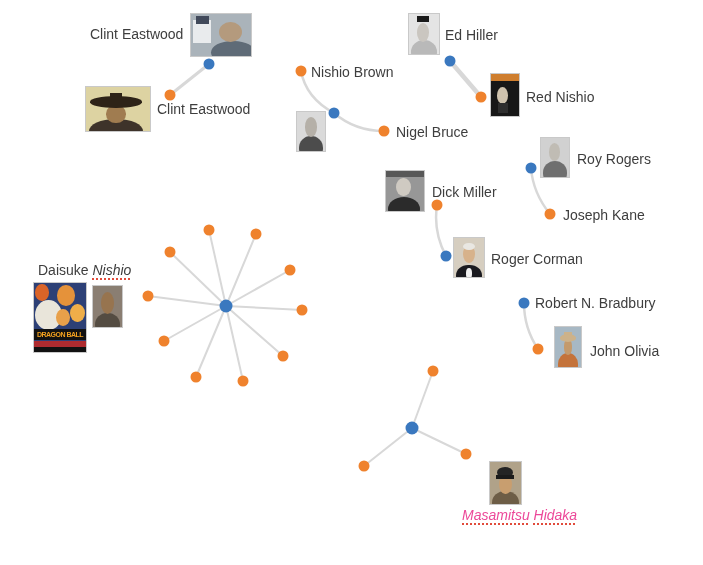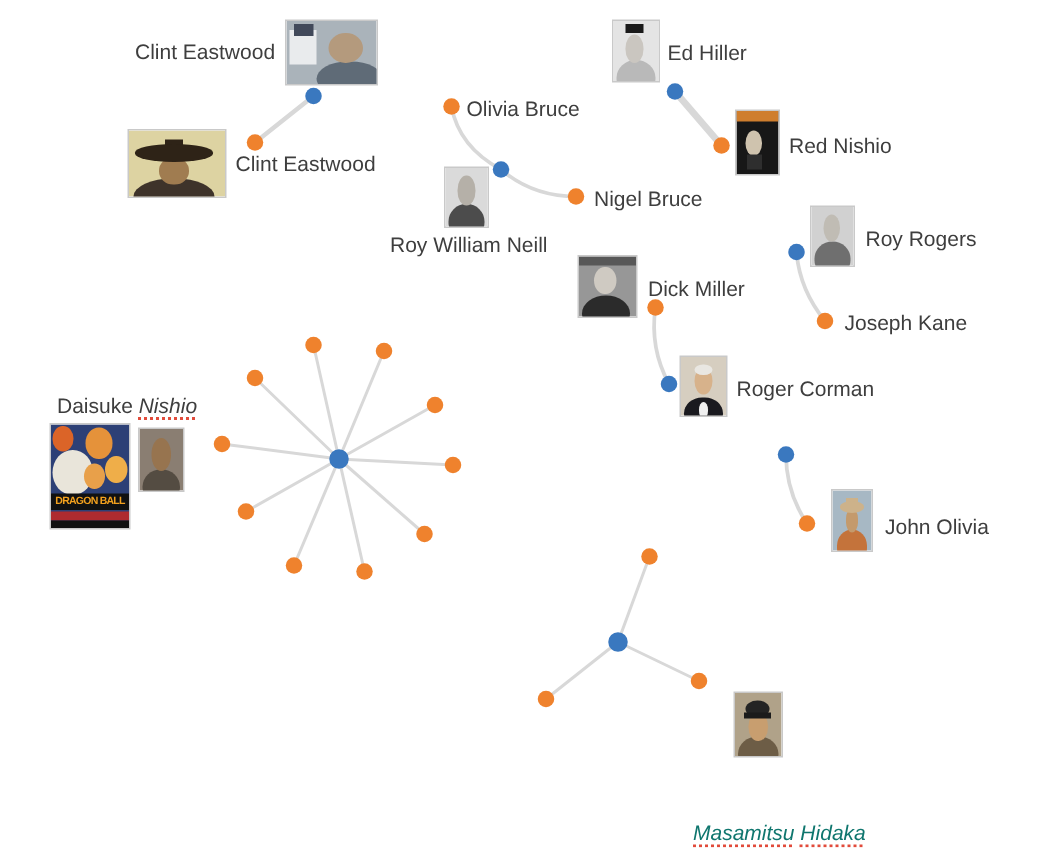--- a/index.html
+++ b/index.html
@@ -150,26 +150,26 @@
       <div class="node" style="left: 196px; top: 377px; width: 11px; height: 11px; background: rgb(239, 130, 45);"></div>
       <div class="node" style="left: 243px; top: 381px; width: 11px; height: 11px; background: rgb(239, 130, 45);"></div>
       <div class="node" style="left: 412px; top: 428px; width: 13px; height: 13px; background: rgb(58, 120, 191);"></div>
       <div class="node" style="left: 433px; top: 371px; width: 11px; height: 11px; background: rgb(239, 130, 45);"></div>
       <div class="node" style="left: 466px; top: 454px; width: 11px; height: 11px; background: rgb(239, 130, 45);"></div>
       <div class="node" style="left: 364px; top: 466px; width: 11px; height: 11px; background: rgb(239, 130, 45);"></div>
     </div>
   <div id="label-layer">
       <div class="label" style="left: 90px; top: 26px; color: rgb(62, 62, 62);"><span>Clint Eastwood</span></div>
       <div class="label" style="left: 157px; top: 101px; color: rgb(62, 62, 62);"><span>Clint Eastwood</span></div>
-      <div class="label" style="left: 311px; top: 64px; color: rgb(62, 62, 62);"><span>Olivia Bruce</span></div>
-      <div class="label" style="left: 260px; top: 155px; color: rgb(62, 62, 62);"><span>Roy William Neill</span></div>
+      <div class="label" style="left: 311px; top: 64px; color: rgb(62, 62, 62);"><span>Nishio Brown</span></div>
       <div class="label" style="left: 396px; top: 124px; color: rgb(62, 62, 62);"><span>Nigel Bruce</span></div>
       <div class="label" style="left: 445px; top: 27px; color: rgb(62, 62, 62);"><span>Ed Hiller</span></div>
       <div class="label" style="left: 526px; top: 89px; color: rgb(62, 62, 62);"><span>Red Nishio</span></div>
       <div class="label" style="left: 577px; top: 151px; color: rgb(62, 62, 62);"><span>Roy Rogers</span></div>
       <div class="label" style="left: 563px; top: 207px; color: rgb(62, 62, 62);"><span>Joseph Kane</span></div>
       <div class="label" style="left: 432px; top: 184px; color: rgb(62, 62, 62);"><span>Dick Miller</span></div>
       <div class="label" style="left: 491px; top: 251px; color: rgb(62, 62, 62);"><span>Roger Corman</span></div>
+      <div class="label" style="left: 535px; top: 295px; color: rgb(62, 62, 62);"><span>Robert N. Bradbury</span></div>
       <div class="label" style="left: 590px; top: 343px; color: rgb(62, 62, 62);"><span>John Olivia</span></div>
       <div class="label" style="left: 38px; top: 262px; color: rgb(62, 62, 62);"><span>Daisuke </span><span class="m">Nishio</span></div>
-      <div class="label" style="left: 462px; top: 507px; color: #0f766e; margin-top: 40px;"><span class="m">Masamitsu</span><span> </span><span class="m">Hidaka</span></div>
+      <div class="label" style="left: 462px; top: 507px; color: #ec4899;"><span class="m">Masamitsu</span><span> </span><span class="m">Hidaka</span></div>
     </div>
 </div>
 
 </body></html>

